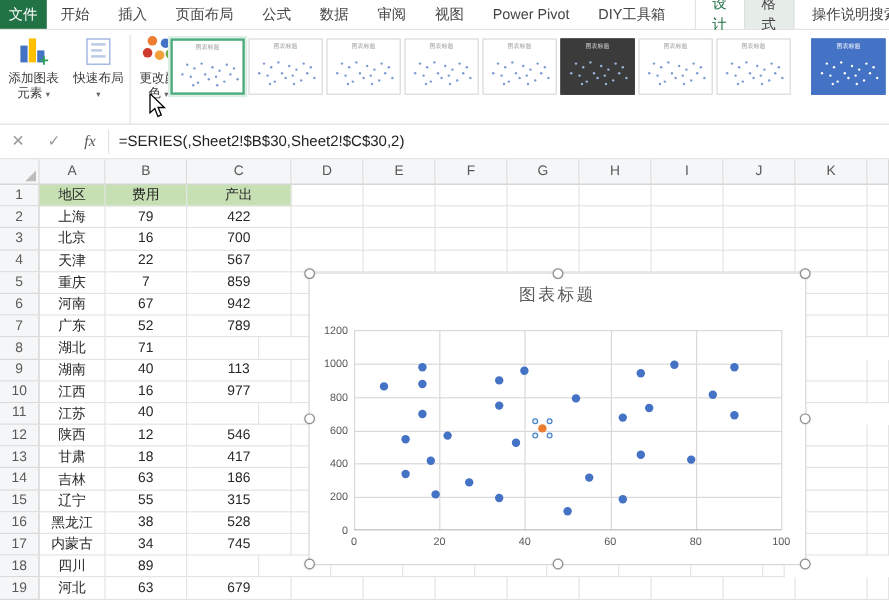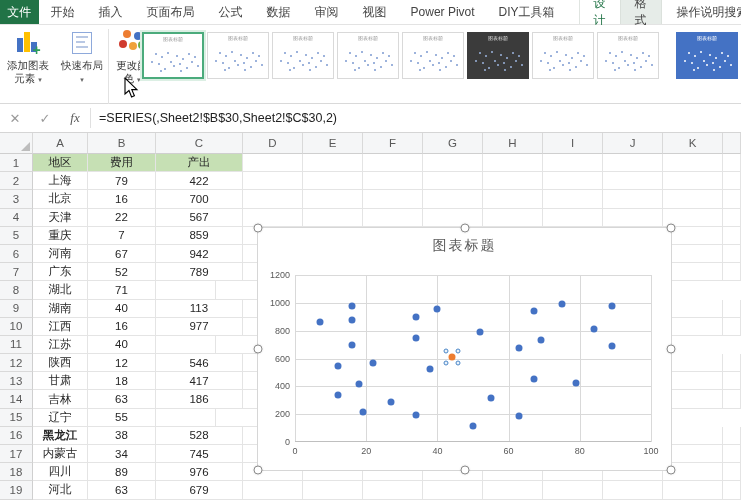--- a/index.html
+++ b/index.html
@@ -584,33 +584,34 @@
         <div class="cell" style="flex: 0 0 60px;"></div>
         <div class="cell" style="flex: 0 0 60px;"></div>
         <div class="cell" style="flex: 0 0 60px;"></div>
         <div class="cell" style="flex: 0 0 60px;"></div>
         <div class="cell" style="flex: 0 0 18px;"></div>
       </div>
       <div class="srow" style="height: 18.2px;">
         <div class="cell gut" style="flex: 0 0 33px;">15</div>
         <div class="cell" style="flex: 0 0 55px;">辽宁</div>
         <div class="cell" style="flex: 0 0 68px;">55</div>
+        <div class="cell" style="flex: 0 0 87px;">315</div>
         <div class="cell" style="flex: 0 0 60px;"></div>
         <div class="cell" style="flex: 0 0 60px;"></div>
         <div class="cell" style="flex: 0 0 60px;"></div>
         <div class="cell" style="flex: 0 0 60px;"></div>
         <div class="cell" style="flex: 0 0 60px;"></div>
         <div class="cell" style="flex: 0 0 60px;"></div>
         <div class="cell" style="flex: 0 0 60px;"></div>
         <div class="cell" style="flex: 0 0 60px;"></div>
         <div class="cell" style="flex: 0 0 18px;"></div>
       </div>
       <div class="srow" style="height: 18.2px;">
         <div class="cell gut" style="flex: 0 0 33px;">16</div>
-        <div class="cell" style="flex: 0 0 55px; font-weight: bold;">黑龙江</div>
+        <div class="cell" style="flex: 0 0 55px;">黑龙江</div>
         <div class="cell" style="flex: 0 0 68px;">38</div>
         <div class="cell" style="flex: 0 0 87px;">528</div>
         <div class="cell" style="flex: 0 0 60px;"></div>
         <div class="cell" style="flex: 0 0 60px;"></div>
         <div class="cell" style="flex: 0 0 60px;"></div>
         <div class="cell" style="flex: 0 0 60px;"></div>
         <div class="cell" style="flex: 0 0 60px;"></div>
         <div class="cell" style="flex: 0 0 60px;"></div>
         <div class="cell" style="flex: 0 0 60px;"></div>
         <div class="cell" style="flex: 0 0 60px;"></div>
@@ -628,21 +629,20 @@
         <div class="cell" style="flex: 0 0 60px;"></div>
         <div class="cell" style="flex: 0 0 60px;"></div>
         <div class="cell" style="flex: 0 0 60px;"></div>
         <div class="cell" style="flex: 0 0 60px;"></div>
         <div class="cell" style="flex: 0 0 18px;"></div>
       </div>
       <div class="srow" style="height: 18.2px;">
         <div class="cell gut" style="flex: 0 0 33px;">18</div>
         <div class="cell" style="flex: 0 0 55px;">四川</div>
         <div class="cell" style="flex: 0 0 68px;">89</div>
-        <div class="cell" style="flex: 0 0 87px;">976</div>
         <div class="cell" style="flex: 0 0 60px;"></div>
         <div class="cell" style="flex: 0 0 60px;"></div>
         <div class="cell" style="flex: 0 0 60px;"></div>
         <div class="cell" style="flex: 0 0 60px;"></div>
         <div class="cell" style="flex: 0 0 60px;"></div>
         <div class="cell" style="flex: 0 0 60px;"></div>
         <div class="cell" style="flex: 0 0 60px;"></div>
         <div class="cell" style="flex: 0 0 60px;"></div>
         <div class="cell" style="flex: 0 0 18px;"></div>
       </div>

